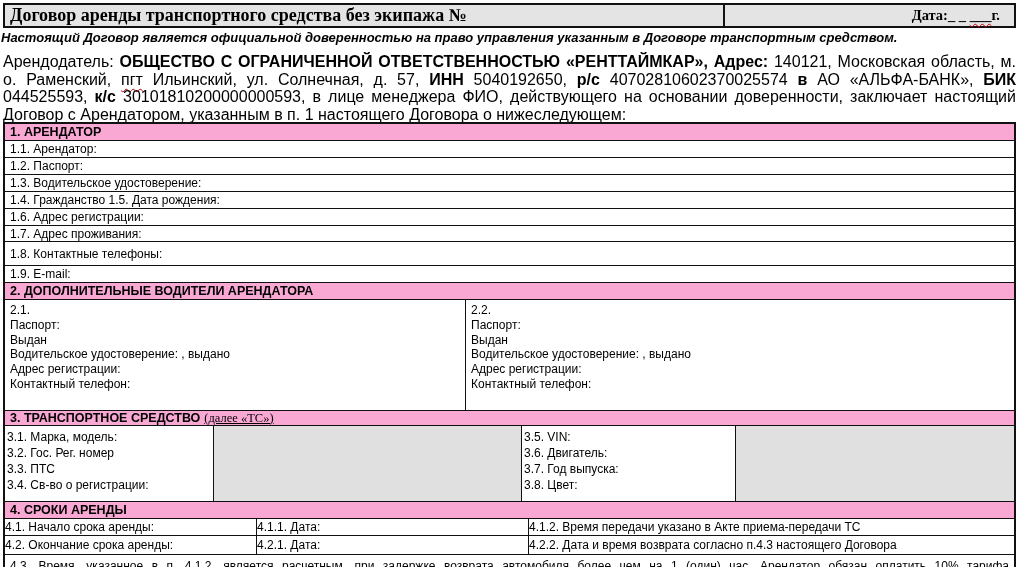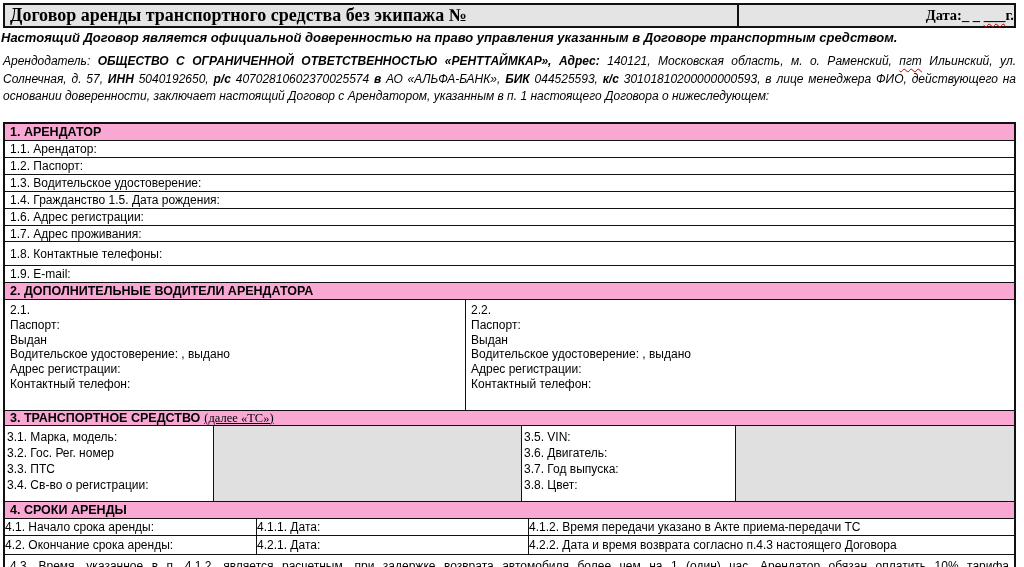--- a/index.html
+++ b/index.html
@@ -14,34 +14,34 @@
     position:absolute;left:3px;top:3px;width:1013px;height:25px;
     background:#e4e4e4;border:2px solid #111;box-sizing:border-box;display:flex;
   }
   .head-left{
     flex:1;display:flex;align-items:center;padding-left:5px;
     font-family:"Liberation Serif", serif;font-weight:bold;font-size:18px;
     border-right:2px solid #111;white-space:nowrap;overflow:hidden;
   }
   .head-right{
     width:275px;display:flex;align-items:center;justify-content:flex-end;
-    padding-right:0;font-family:"Liberation Serif", serif;font-weight:bold;font-size:14.5px;
+    padding-right:14px;font-family:"Liberation Serif", serif;font-weight:bold;font-size:14.5px;
     white-space:pre;
   }
 
   
   .subtitle{
     position:absolute;left:1px;top:30px;width:1013px;
     font-weight:bold;font-style:italic;font-size:13px;white-space:nowrap;
   }
 
   
   .intro{
     position:absolute;left:3px;top:53px;width:1013px;margin:0;
-    font-size:12px;line-height:17.7px;text-align:justify;font-style:italic;
+    font-size:16px;line-height:17.7px;text-align:justify;
   }
   .intro .b{font-weight:bold;}
   .misspell{
     text-decoration:underline;text-decoration-style:wavy;
     text-decoration-color:#c00000;text-decoration-thickness:1px;
     text-underline-offset:3px;text-decoration-skip-ink:none;
   }
 
   
   .main-table{

